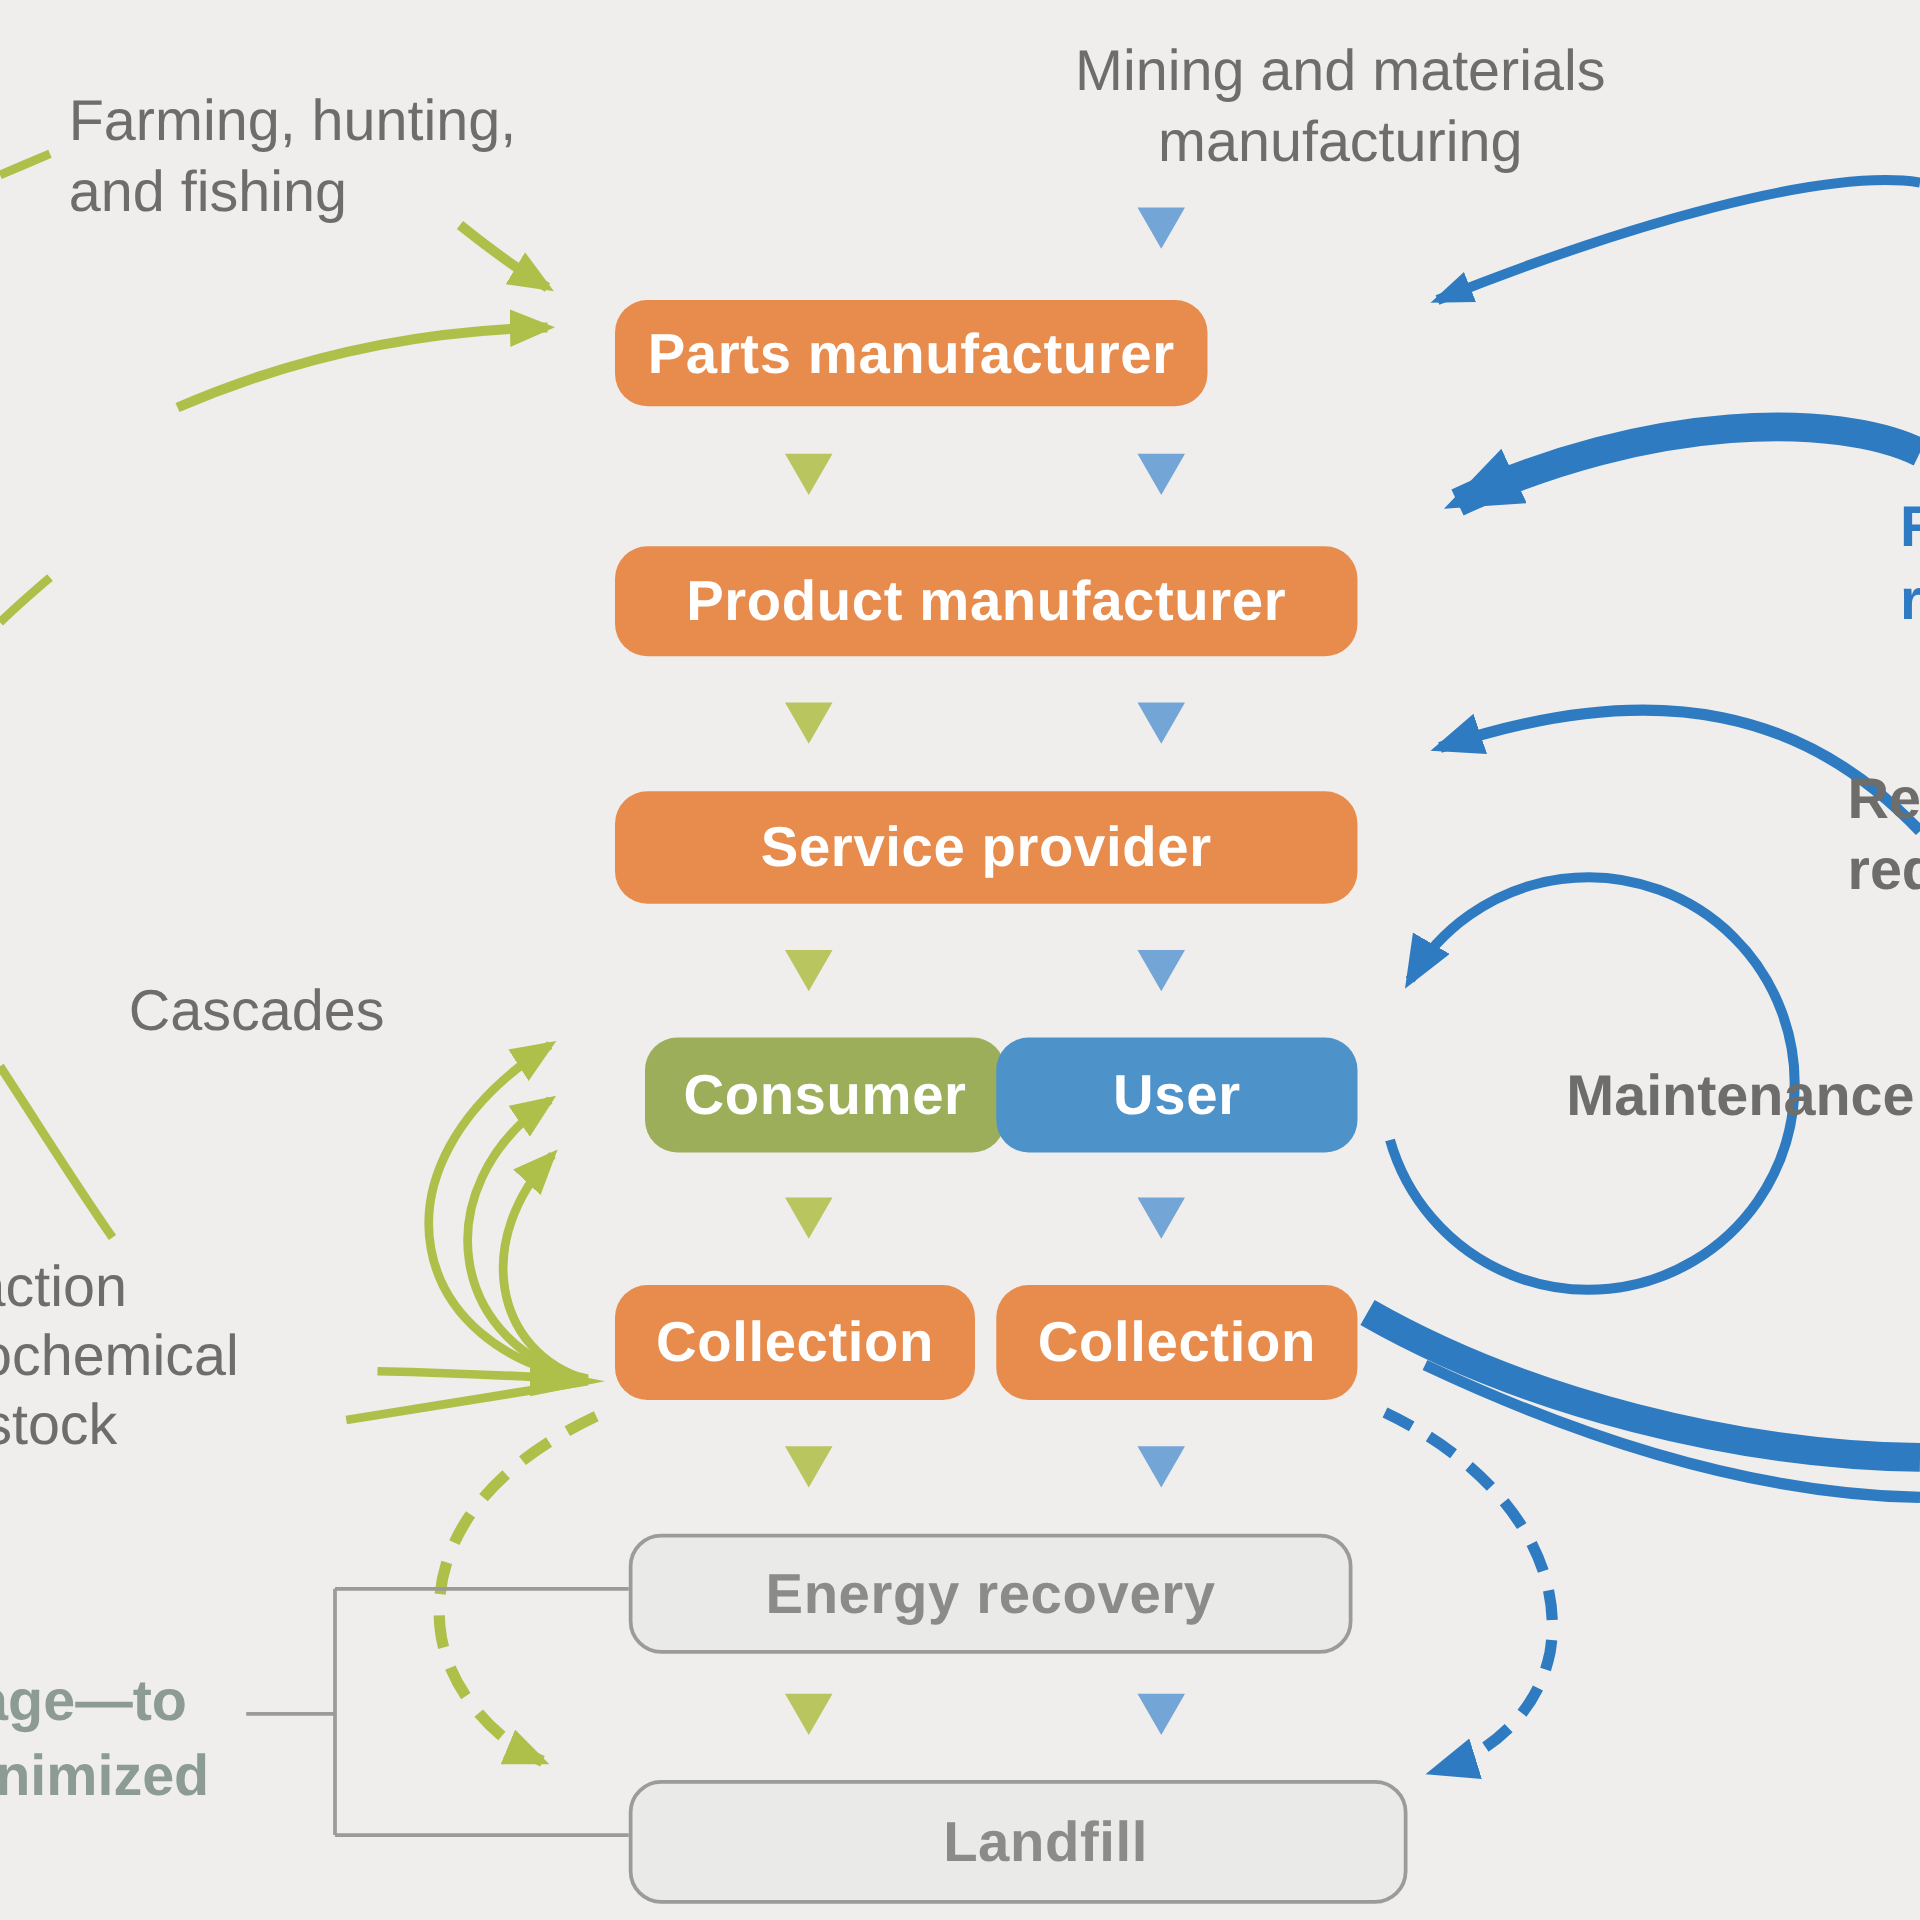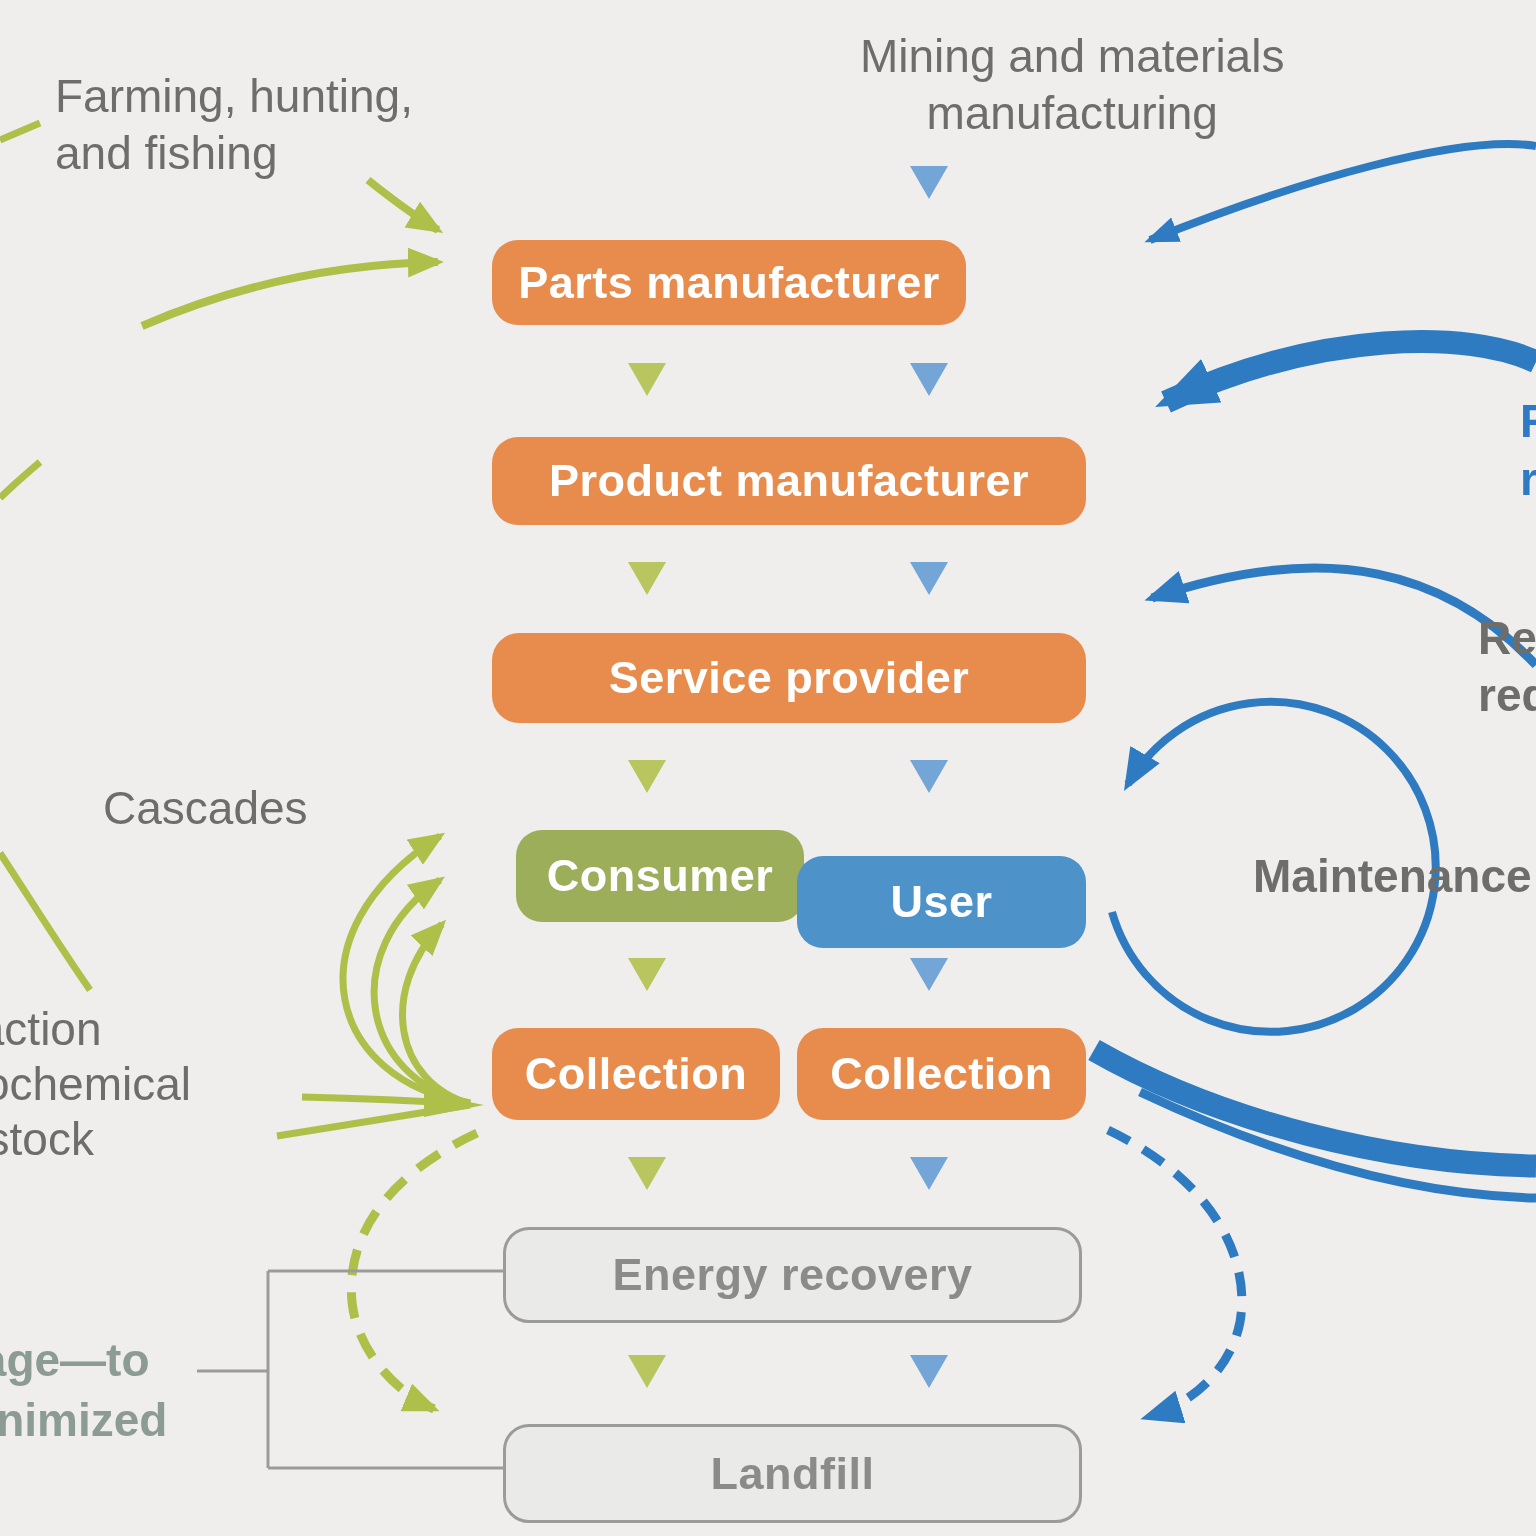--- a/index.html
+++ b/index.html
@@ -24,32 +24,32 @@
   #lbl-extraction{left:-103px;top:1002px;line-height:55px;}
   #lbl-leakage{left:-124px;top:1330px;line-height:60px;font-weight:bold;color:var(--c-leakage,#8D9B95);}
   
   .node{
     position:absolute;border-radius:26px;display:flex;align-items:center;justify-content:center;
     color:#fff;font-weight:bold;font-size:45px;letter-spacing:0.5px;
     background:var(--c-orange,#E78C4D);
   }
   #node-parts{left:492px;top:240px;width:474px;height:85px;}
   #node-product{left:492px;top:437px;width:594px;height:88px;}
-  #node-service{left:492px;top:633px;width:594px;height:90px;border-radius:27px;}
+  #node-service{left:492px;top:633px;width:594px;height:90px;}
   #node-consumer{left:492px;top:830px;width:288px;height:92px;background:var(--c-olive,#9DAE5B);margin-left:24px;}
-  #node-user{left:797px;top:856px;width:289px;height:92px;background:var(--c-user_blue,#4E92CA);}
+  #node-user{left:797px;top:830px;width:289px;height:92px;background:var(--c-user_blue,#4E92CA);}
   #node-collection-left{left:492px;top:1028px;width:288px;height:92px;}
   #node-collection-right{left:797px;top:1028px;width:289px;height:92px;}
   .node.gray{
     background:var(--c-gray_box_fill,#EAEAE8);
     border:3px solid var(--c-gray_box_border,#9B9B99);
     color:var(--c-gray_box_text,#8B8B89);
   }
   #node-energy{left:503px;top:1227px;width:573px;height:90px;}
-  #node-landfill{left:503px;top:1424px;width:573px;height:93px;}
+  #node-landfill{left:503px;top:1424px;width:573px;height:93px;padding-left:44px;}
   
   .st-green{stroke:var(--c-green,#AFC04A);fill:none;}
   .st-blue{stroke:var(--c-blue,#2E7BC1);fill:none;}
   .st-gray{stroke:var(--c-gray_box_border,#9B9B99);fill:none;}
   .f-green{fill:var(--c-green,#AFC04A);}
   .f-blue{fill:var(--c-blue,#2E7BC1);}
   .tri-g{fill:var(--c-green_light,#B9C55E);}
   .tri-b{fill:var(--c-blue_light,#74A5D7);}
 </style>
 </head>

